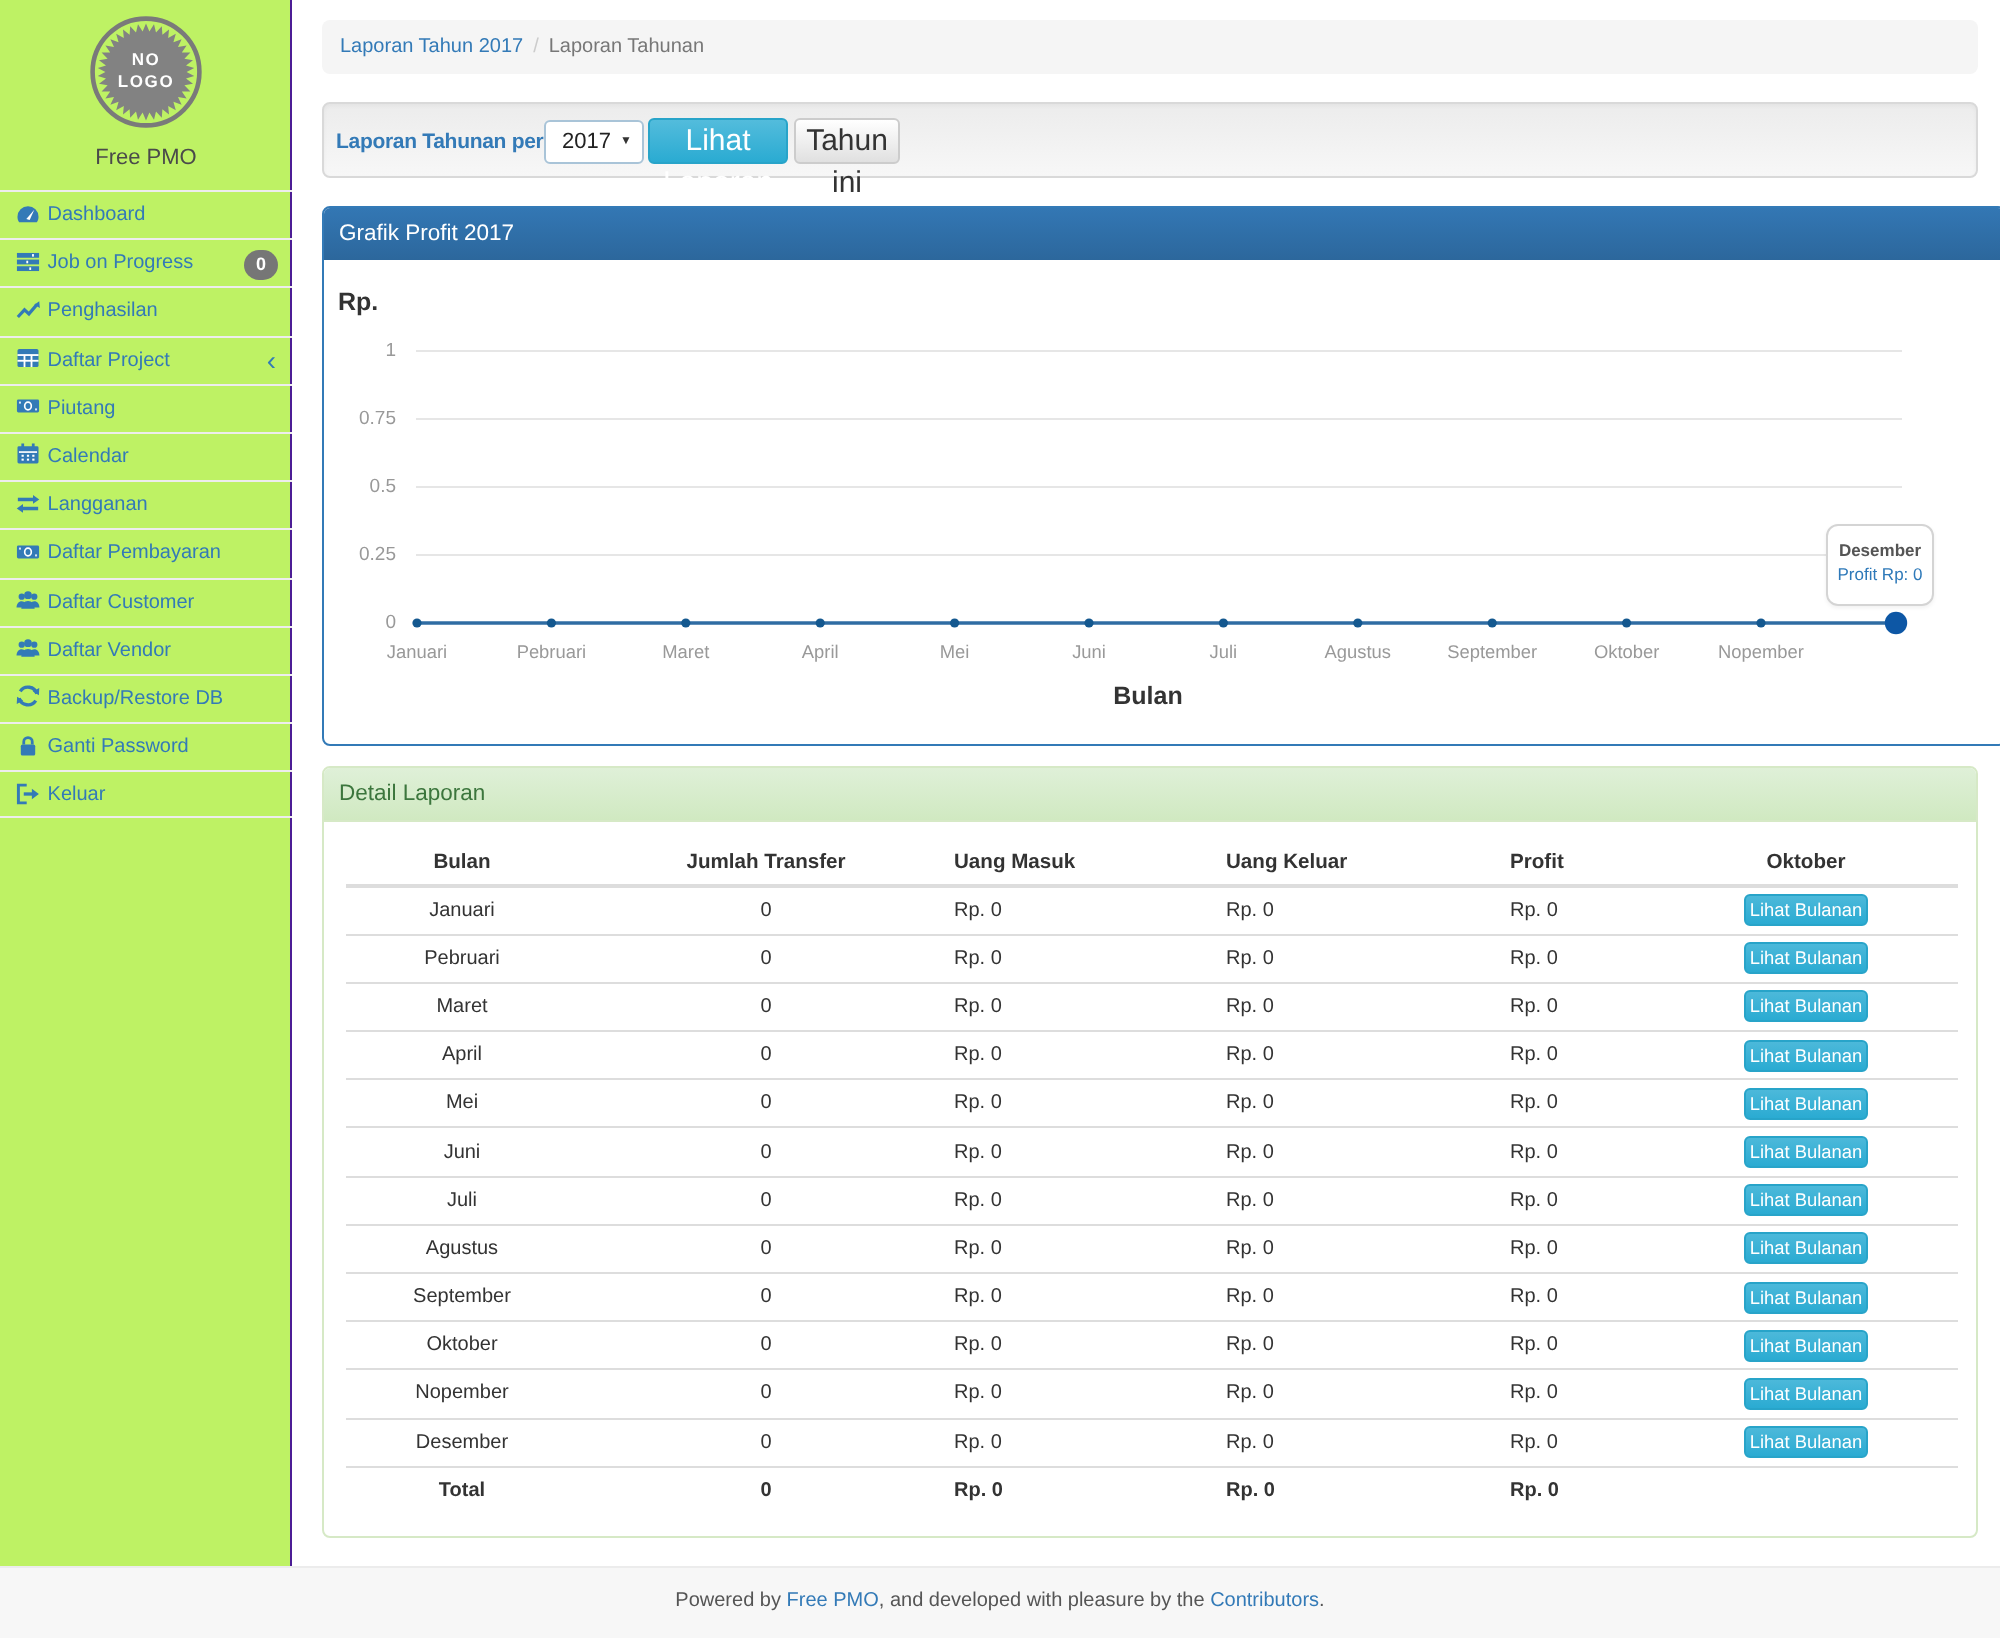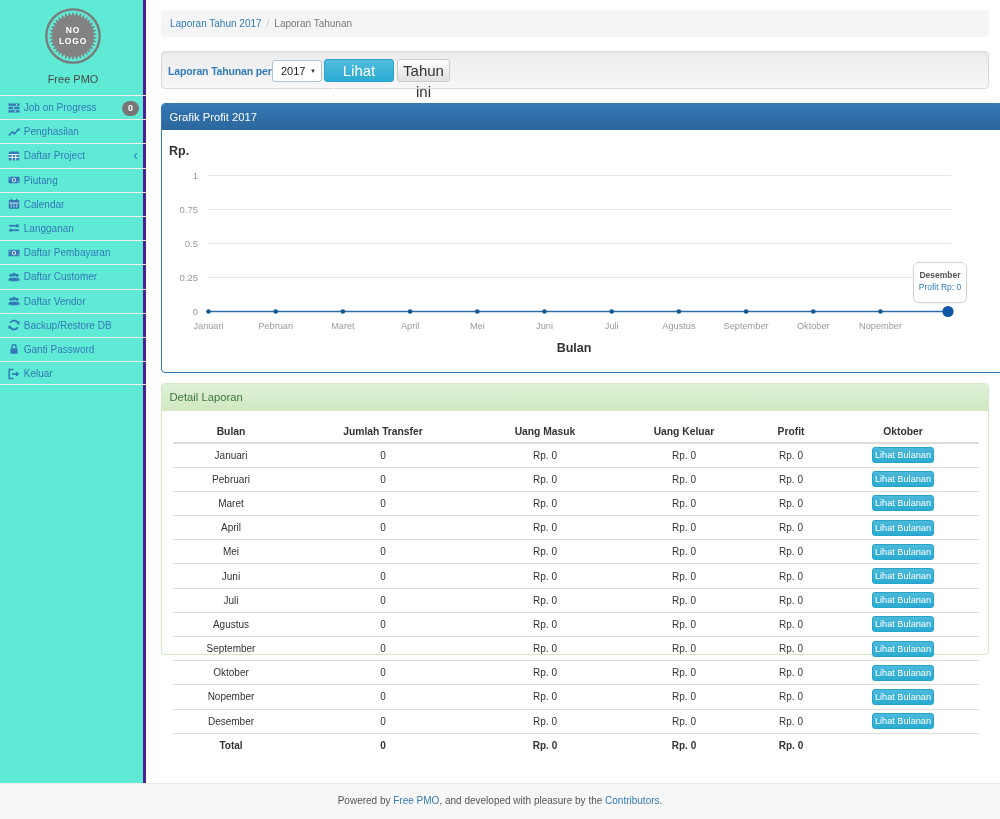--- a/index.html
+++ b/index.html
@@ -1,21 +1,21 @@
 <!DOCTYPE html>
 <html><head>
 <meta charset="utf-8">
 <style>
 * { margin:0; padding:0; box-sizing:border-box; }
 html,body { width:1000px; height:819px; background:#fff; font-family:"Liberation Sans",sans-serif; overflow:hidden; }
 #page { position:relative; width:1000px; height:819px; }
 a { text-decoration:none; }
 
 
-#sidebar { position:absolute; left:0; top:0; width:146px; height:783px; background:#5eead4; border-right:3px solid #4c1d95; }
+#sidebar { position:absolute; left:0; top:0; width:146px; height:783px; background:#bef264; border-right:1px solid #4c1d95; }
 #logo { position:absolute; left:44px; top:7px; }
 #brand { position:absolute; left:0; top:73px; width:146px; text-align:center; font-size:11px; color:#4a4a4a; }
 #menu { position:absolute; left:0; top:95px; width:146px; list-style:none; }
 #menu li { position:relative; height:24.2px; border-top:1px solid #ededed; font-size:10px; line-height:23px; color:#337ab7; padding-left:8px; white-space:nowrap; }
 #menu li:last-child { border-bottom:1px solid #ededed; }
 #menu li svg { vertical-align:-2.5px; margin-right:1px; }
 .badge0 { position:absolute; right:7px; top:5px; background:#767676; color:#fff; font-size:9px; font-weight:bold; line-height:9px; padding:2.5px 6px 3px; border-radius:8px; }
 .chev { position:absolute; right:8px; top:0; font-size:14px; color:#337ab7; }
 
 
@@ -37,45 +37,49 @@
 #chart { position:relative; width:826px; height:242px; }
 #chart .rp { position:absolute; left:7px; top:13.5px; font-size:12.5px; font-weight:bold; color:#333; }
 .ylab { position:absolute; width:32px; text-align:right; font-size:9.5px; color:#999; line-height:12px; }
 .xlab { position:absolute; width:64px; text-align:center; font-size:9.2px; color:#999; line-height:12px; top:190px; }
 #chart .bulan { position:absolute; left:87px; width:650px; text-align:center; top:210.5px; font-size:12.5px; font-weight:bold; color:#333; }
 #tip { position:absolute; left:751px; top:132px; width:54px; height:41px; background:rgba(255,255,255,.97); border:1px solid #d4d4d4; border-radius:6px; text-align:center; box-shadow:0 1px 2px rgba(0,0,0,.06); }
 #tip .t1 { font-size:8.5px; font-weight:bold; color:#555; margin-top:7px; line-height:11px; }
 #tip .t2 { font-size:8.5px; color:#2e79b9; line-height:13px; }
 
 
-#panel2 { position:absolute; left:161px; top:383px; width:828px; height:272px; border:1px solid #d6e9c6; border-radius:4px; background:#fff; }
+#panel2 { position:absolute; left:161px; top:383px; width:828px; height:386px; border:1px solid #d6e9c6; border-radius:4px; background:#fff; }
 #p2head { height:27px; background:linear-gradient(#dff0d8,#d0e9c1); border-bottom:1px solid #d6e9c6; border-radius:3px 3px 0 0; color:#3c763d; font-size:11.25px; line-height:26px; padding-left:7.5px; }
 #tbl { position:absolute; left:11px; top:9px; width:806px; border-collapse:collapse; font-size:10px; color:#333; }
 #tbl th { font-weight:bold; font-size:10.3px; border-bottom:2px solid #ddd; padding:4.5px 0 3.5px; line-height:14px; }
 #tbl td { border-top:1px solid #ddd; padding:0; height:24.2px; line-height:15px; }
-#tbl .c { text-align:center; } #tbl .r { text-align:center; }
+#tbl .c { text-align:center; } #tbl .r { text-align:left; }
 .btnxs { display:block; margin:0 auto; width:62px; height:16px; line-height:14px; font-size:9.2px; white-space:nowrap; color:#fff; text-align:center; background:linear-gradient(#4cb9da,#2aabd2); border:1px solid #28a4c9; border-radius:3px; }
 
 
 #footer { position:absolute; left:0; top:783px; width:1000px; height:36px; background:#f7f7f7; border-top:1px solid #ececec; text-align:center; font-size:10px; color:#555; line-height:33px; }
 #footer a { color:#337ab7; }
 </style>
 </head>
 <body>
 <div id="page">
 
 <div id="sidebar">
   <svg id="logo" width="58" height="58" viewBox="0 0 58 58">
     <circle cx="29" cy="29" r="26.7" fill="none" stroke="#7a7a7a" stroke-width="2.3"></circle>
     <polygon fill="#828282" points="29.0,4.8 30.7,8.8 33.0,5.1 34.0,9.3 36.9,6.1 37.2,10.4 40.5,7.7 40.1,12.0 43.9,9.9 42.7,14.1 46.8,12.6 45.0,16.5 49.3,15.8 46.9,19.3 51.2,19.3 48.2,22.4 52.5,23.1 49.0,25.7 53.1,27.0 49.3,29.0 53.1,31.0 49.0,32.3 52.5,34.9 48.2,35.6 51.2,38.7 46.9,38.7 49.3,42.2 45.0,41.5 46.8,45.4 42.7,43.9 43.9,48.1 40.1,46.0 40.5,50.3 37.2,47.6 36.9,51.9 34.0,48.7 33.0,52.9 30.7,49.2 29.0,53.2 27.3,49.2 25.0,52.9 24.0,48.7 21.1,51.9 20.8,47.6 17.5,50.3 17.9,46.0 14.1,48.1 15.3,43.9 11.2,45.4 13.0,41.5 8.7,42.2 11.1,38.7 6.8,38.7 9.8,35.6 5.5,34.9 9.0,32.3 4.9,31.0 8.7,29.0 4.9,27.0 9.0,25.7 5.5,23.1 9.8,22.4 6.8,19.3 11.1,19.3 8.7,15.8 13.0,16.5 11.2,12.6 15.3,14.1 14.1,9.9 17.9,12.0 17.5,7.7 20.8,10.4 21.1,6.1 24.0,9.3 25.0,5.1 27.3,8.8"></polygon>
     <text x="29" y="25.5" fill="#fff" font-size="8.5" font-weight="bold" text-anchor="middle" letter-spacing="0.8">NO</text>
     <text x="29" y="36.5" fill="#fff" font-size="8.5" font-weight="bold" text-anchor="middle" letter-spacing="0.8">LOGO</text>
   </svg>
   <div id="brand">Free PMO</div>
   <ul id="menu">
+    <li><svg width="12" height="12" viewBox="0 0 13 13">
+            <path fill="#337ab7" d="M6.5 2.3A5.7 5.7 0 0 0 .8 8c0 1.1.3 2.1.9 3h9.6c.6-.9.9-1.9.9-3A5.7 5.7 0 0 0 6.5 2.3z"></path>
+            <path fill="#fff" d="M5.6 9.2 9.9 4.2 7.4 9.8z"></path>
+          </svg> Dashboard</li>
     <li><svg width="12" height="12" viewBox="0 0 13 13">
             <g fill="#337ab7">
               <rect x="0.5" y="1.6" width="12" height="2.6"></rect>
               <rect x="0.5" y="5.2" width="12" height="2.6"></rect>
               <rect x="0.5" y="8.8" width="12" height="2.6"></rect>
             </g>
             <g fill="#fff">
               <rect x="8.7" y="2.2" width="1" height="1.4"></rect>
               <rect x="5.6" y="5.8" width="1" height="1.4"></rect>
               <rect x="7.2" y="9.4" width="1" height="1.4"></rect>

